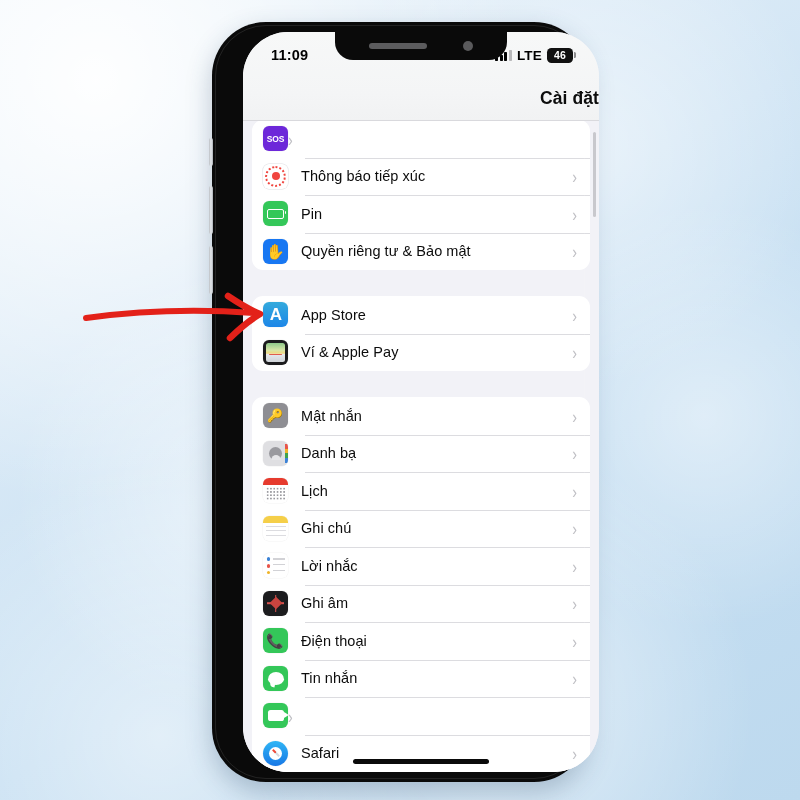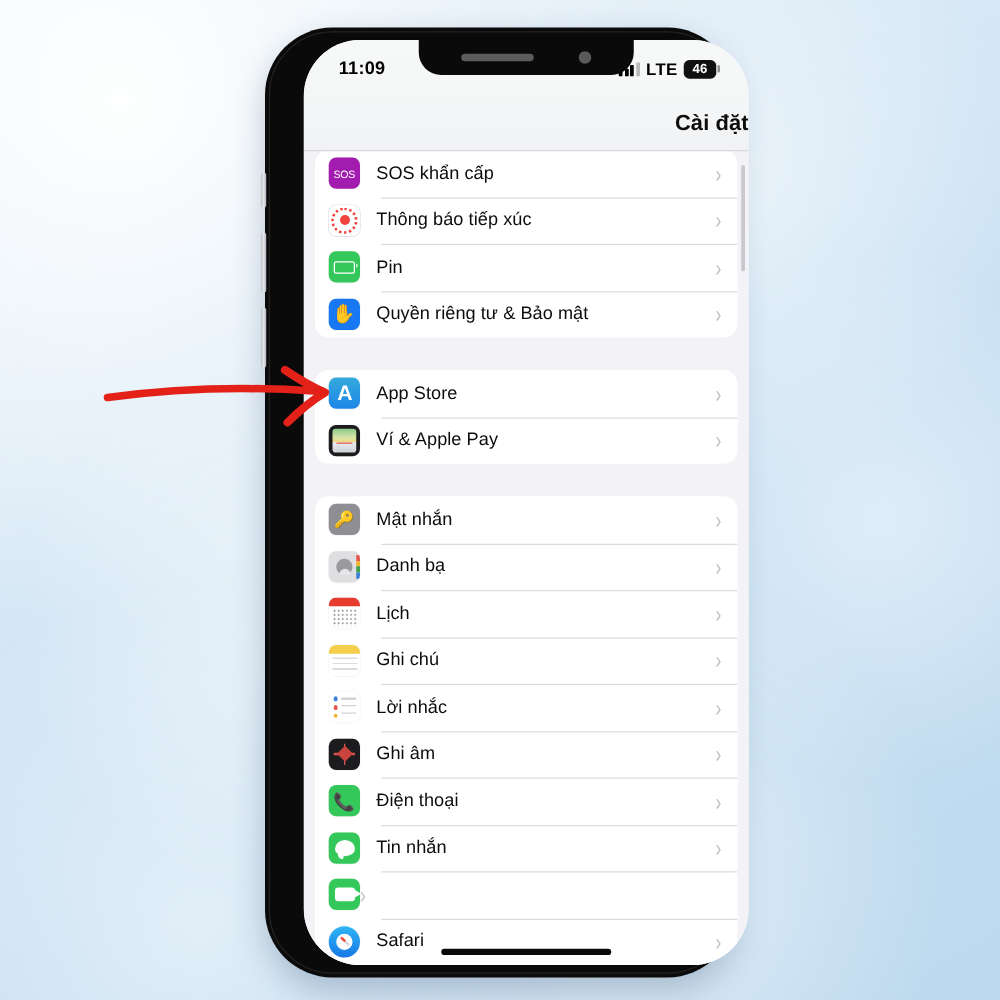--- a/index.html
+++ b/index.html
@@ -111,21 +111,21 @@
   .label{
     margin-left:13px;font-size:14.5px;color:#0c0c0c;flex:1;
     white-space:nowrap;letter-spacing:.05px;
   }
   .chev{
     margin-right:13px;color:#c0c0c5;font-size:14px;line-height:1;
     transform:scaleY(1.35);font-weight:500;
   }
 
   
-  .i-sos{background:#a21caf;color:#fff;font-size:8.5px;font-weight:normal;letter-spacing:-.2px;}
+  .i-sos{background:#6d28d9;color:#fff;font-size:8.5px;font-weight:bold;letter-spacing:-.2px;}
   .i-exposure{background:#fff;box-shadow:0 0 0 .5px #dddde1;}
   .i-exposure .dot{width:8px;height:8px;border-radius:50%;background:#f0453f;}
   .i-exposure .ring{position:absolute;width:17px;height:17px;border-radius:50%;border:2.5px dotted #f0453f;}
   .i-battery{background:#34c759;}
   .i-battery .bshape{width:15px;height:8px;border-radius:2px;border:1.6px solid #fff;position:relative;}
   .i-battery .bshape::after{content:"";position:absolute;right:-3.4px;top:1.6px;width:1.6px;height:2.8px;background:#fff;border-radius:0 1px 1px 0;}
   .i-privacy{background:#1877f2;}
   .i-privacy .hand{font-size:15px;line-height:1;color:#fff;}
   .i-appstore{background:linear-gradient(180deg,#34aadc 0%,#1d86e8 100%);}
   .i-appstore .glyph{color:#fff;font-size:17px;font-weight:bold;line-height:1;letter-spacing:-1px;}
@@ -220,21 +220,20 @@
     <div id="navbar">
       <div id="nav-title">Cài đặt</div>
     </div>
 
     <div id="list">
         <div class="group">
           <div class="row">
             <span class="ico i-sos">
               <span>SOS</span>
             </span>
-            <span class="label">SOS khẩn cấp</span>
             <span class="chev">›</span>
           </div>
           <div class="row">
             <span class="rowline"></span>
             <span class="ico i-exposure">
               <span class="ring"></span>
               <span class="dot"></span>
             </span>
             <span class="label">Thông báo tiếp xúc</span>
             <span class="chev">›</span>

